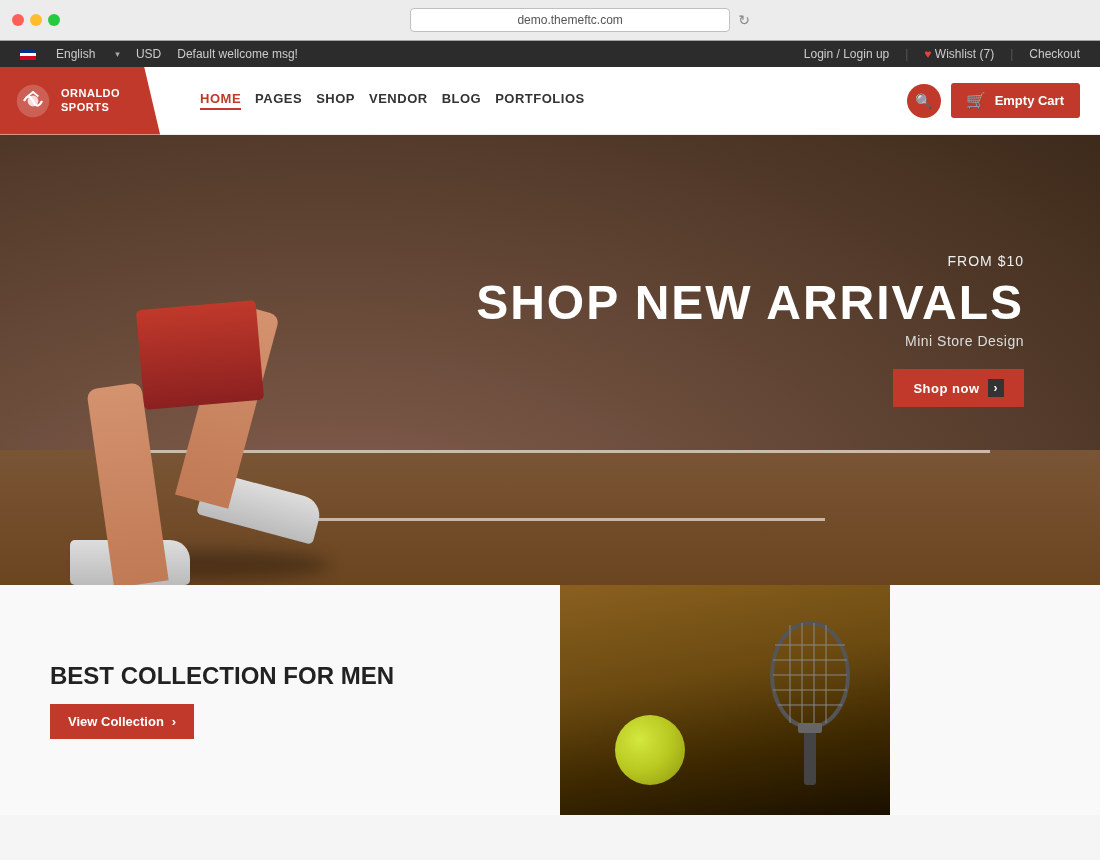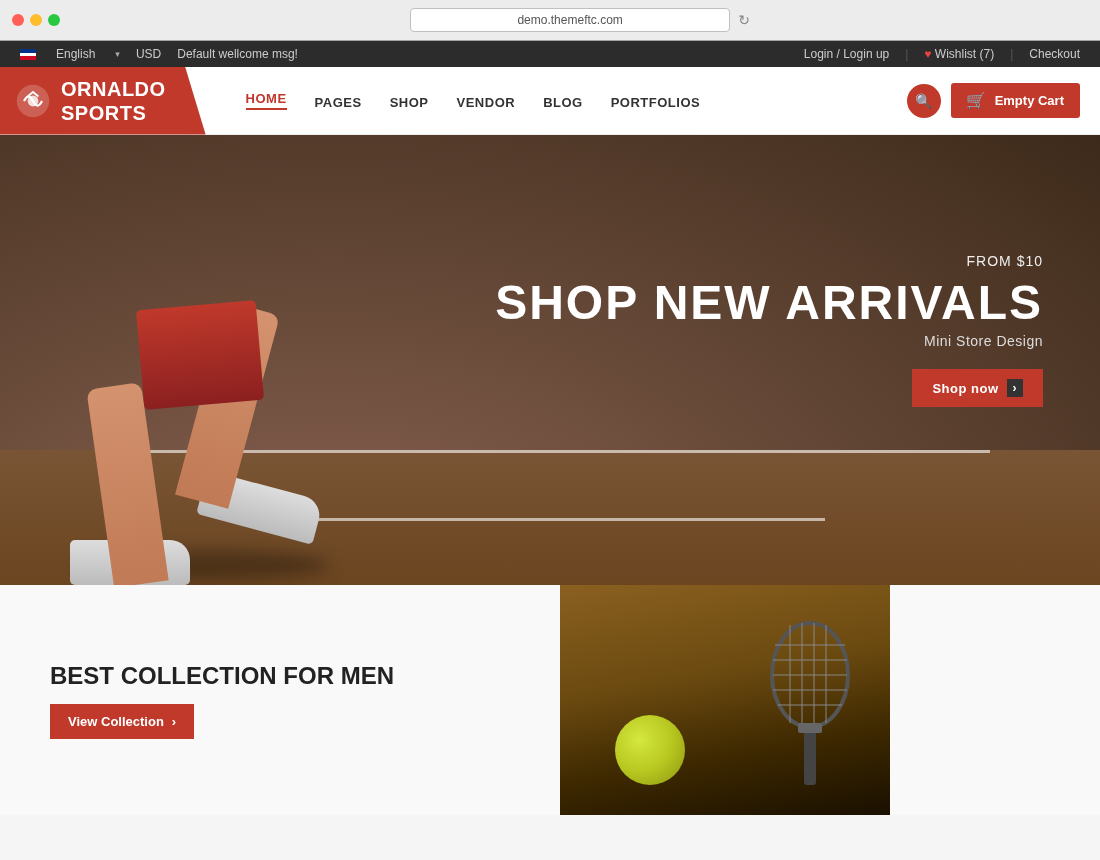--- a/index.html
+++ b/index.html
@@ -112,30 +112,30 @@
       clip-path: polygon(0 0, 90% 0, 100% 100%, 0 100%);
       padding-right: 40px;
     }
     .logo-icon {
       width: 36px;
       height: 36px;
       margin-right: 10px;
     }
     .logo-text {
       color: #fff;
-      font-size: 20px;
+      font-size: 11px;
       font-weight: bold;
       line-height: 1.2;
       text-transform: uppercase;
       letter-spacing: 0.5px;
     }
     .nav-links {
       display: flex;
-      align-items: flex-end;
-      gap: 28px;
+      align-items: flex-start;
+      gap: 14px;
       margin-left: 40px;
       flex: 1;
     }
     .nav-link {
       text-decoration: none;
       color: #333;
       font-size: 13px;
       font-weight: 600;
       text-transform: uppercase;
       letter-spacing: 0.5px;
@@ -197,21 +197,21 @@
       position: absolute;
       inset: 0;
       background: 
         radial-gradient(ellipse at 30% 100%, #8B6355 0%, #6b4c3b 40%, #3d2a1a 100%);
     }
 
     .hero-content {
       position: relative;
       z-index: 2;
       text-align: right;
-      padding-right: 57px;
+      padding-right: 76px;
       padding-bottom: 60px;
     }
     .hero-from {
       color: #eee;
       font-size: 14px;
       letter-spacing: 1px;
       margin-bottom: 8px;
     }
     .hero-title {
       color: #fff;

